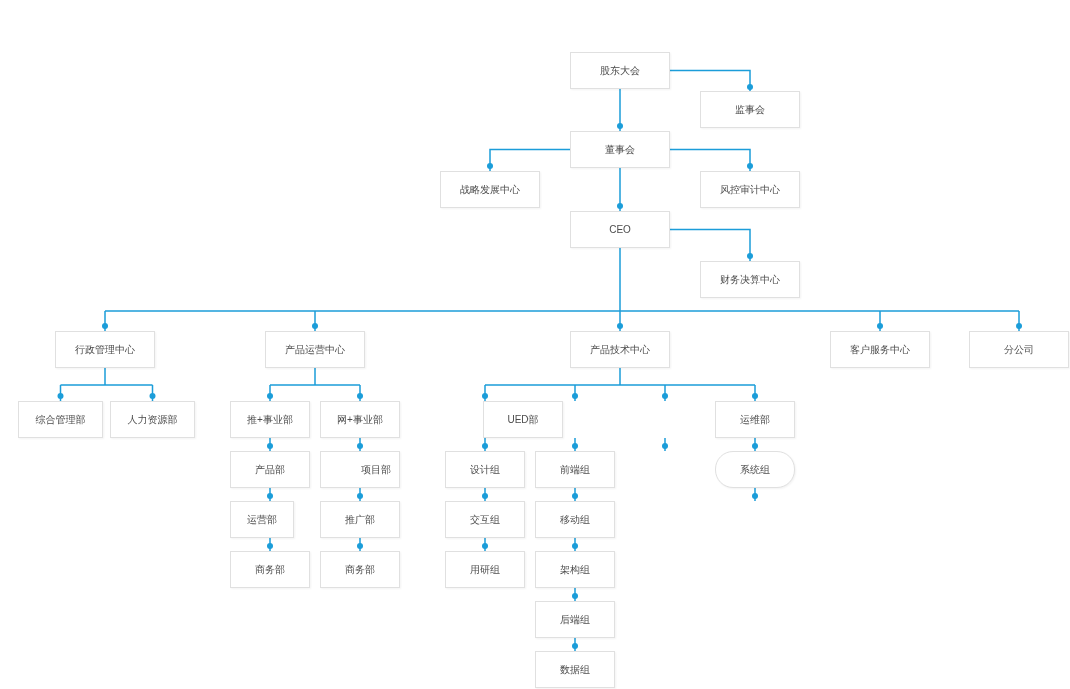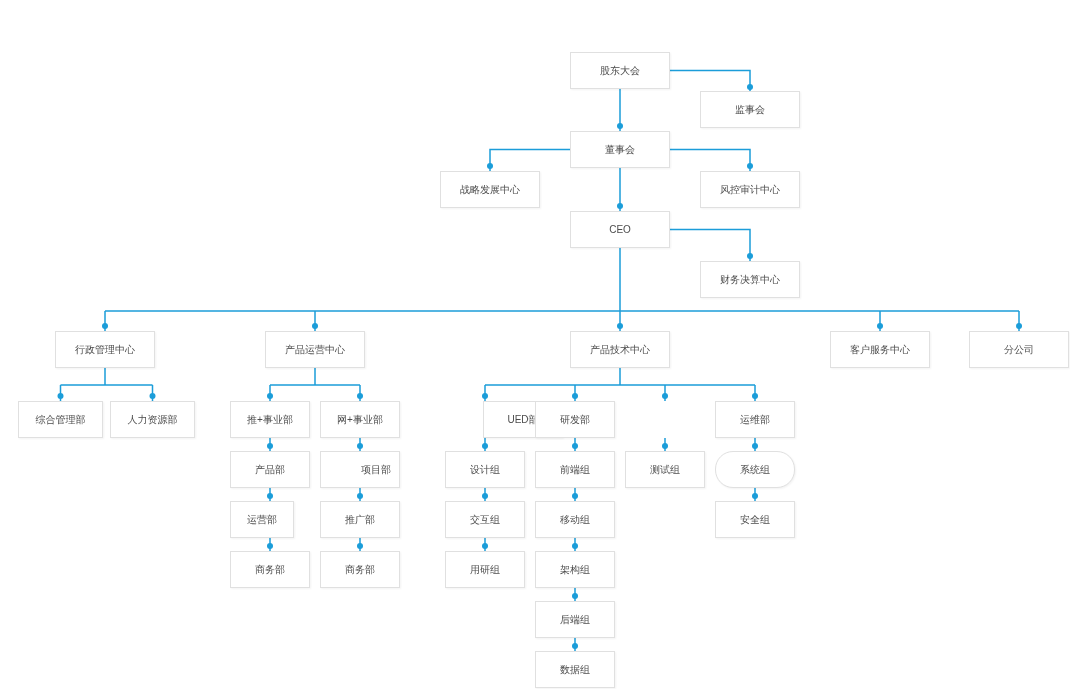--- a/index.html
+++ b/index.html
@@ -132,27 +132,24 @@
   <div class="node" style="left:230px;top:401px;width:80px;">推+事业部</div>
   <div class="node" style="left:320px;top:401px;width:80px;">网+事业部</div>
   <div class="node" style="left:230px;top:451px;width:80px;">产品部</div>
   <div class="node" style="left:320px;top:451px;width:80px;padding-left:32px;">项目部</div>
   <div class="node" style="left:230px;top:501px;width:64px;">运营部</div>
   <div class="node" style="left:320px;top:501px;width:80px;">推广部</div>
   <div class="node" style="left:230px;top:551px;width:80px;">商务部</div>
   <div class="node" style="left:320px;top:551px;width:80px;">商务部</div>
 
   <div class="node" style="left:445px;top:401px;width:80px;margin-left:38px;">UED部</div>
-  <div class="node" style="left:535px;top:401px;width:80px;">研发部</div>
   <div class="node" style="left:715px;top:401px;width:80px;">运维部</div>
   <div class="node" style="left:445px;top:451px;width:80px;">设计组</div>
   <div class="node" style="left:535px;top:451px;width:80px;">前端组</div>
-  <div class="node" style="left:625px;top:451px;width:80px;">测试组</div>
   <div class="node" style="left:715px;top:451px;width:80px;border-radius:18px;">系统组</div>
   <div class="node" style="left:535px;top:501px;width:80px;">移动组</div>
   <div class="node" style="left:445px;top:501px;width:80px;">交互组</div>
-  <div class="node" style="left:715px;top:501px;width:80px;">安全组</div>
   <div class="node" style="left:445px;top:551px;width:80px;">用研组</div>
   <div class="node" style="left:535px;top:551px;width:80px;">架构组</div>
   <div class="node" style="left:535px;top:601px;width:80px;">后端组</div>
   <div class="node" style="left:535px;top:651px;width:80px;">数据组</div>
 
 </div>
 
 </body></html>

